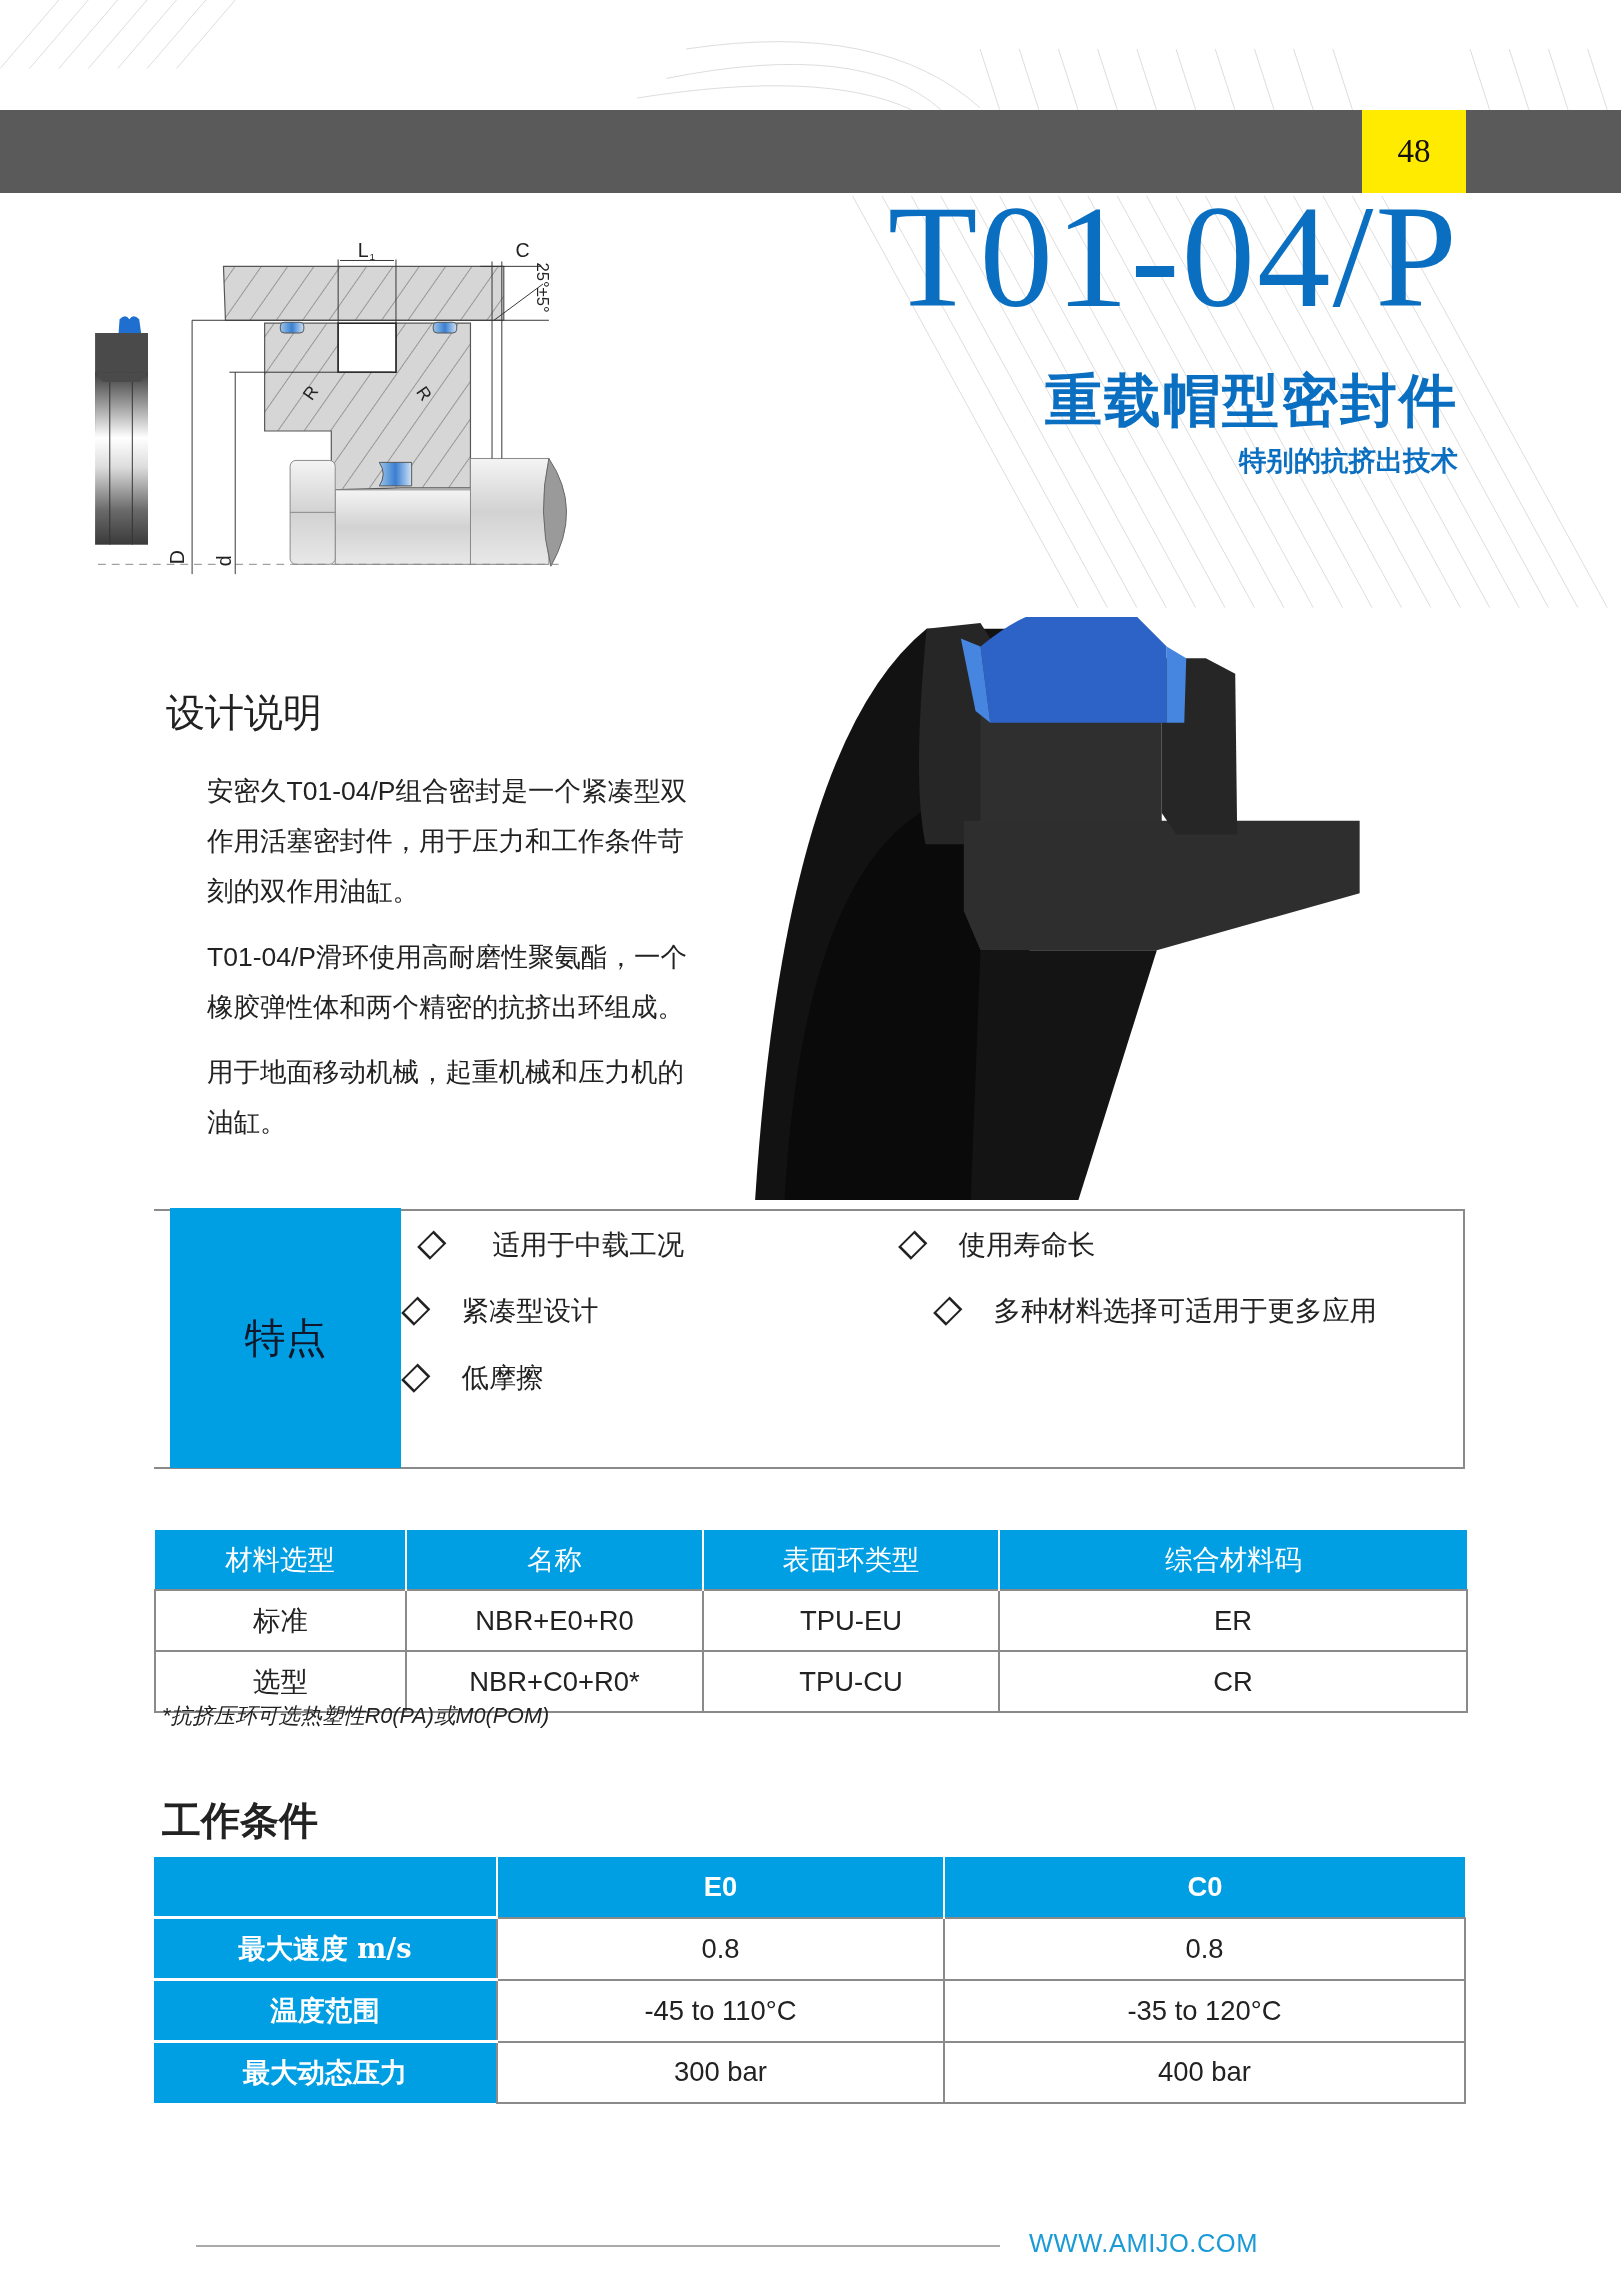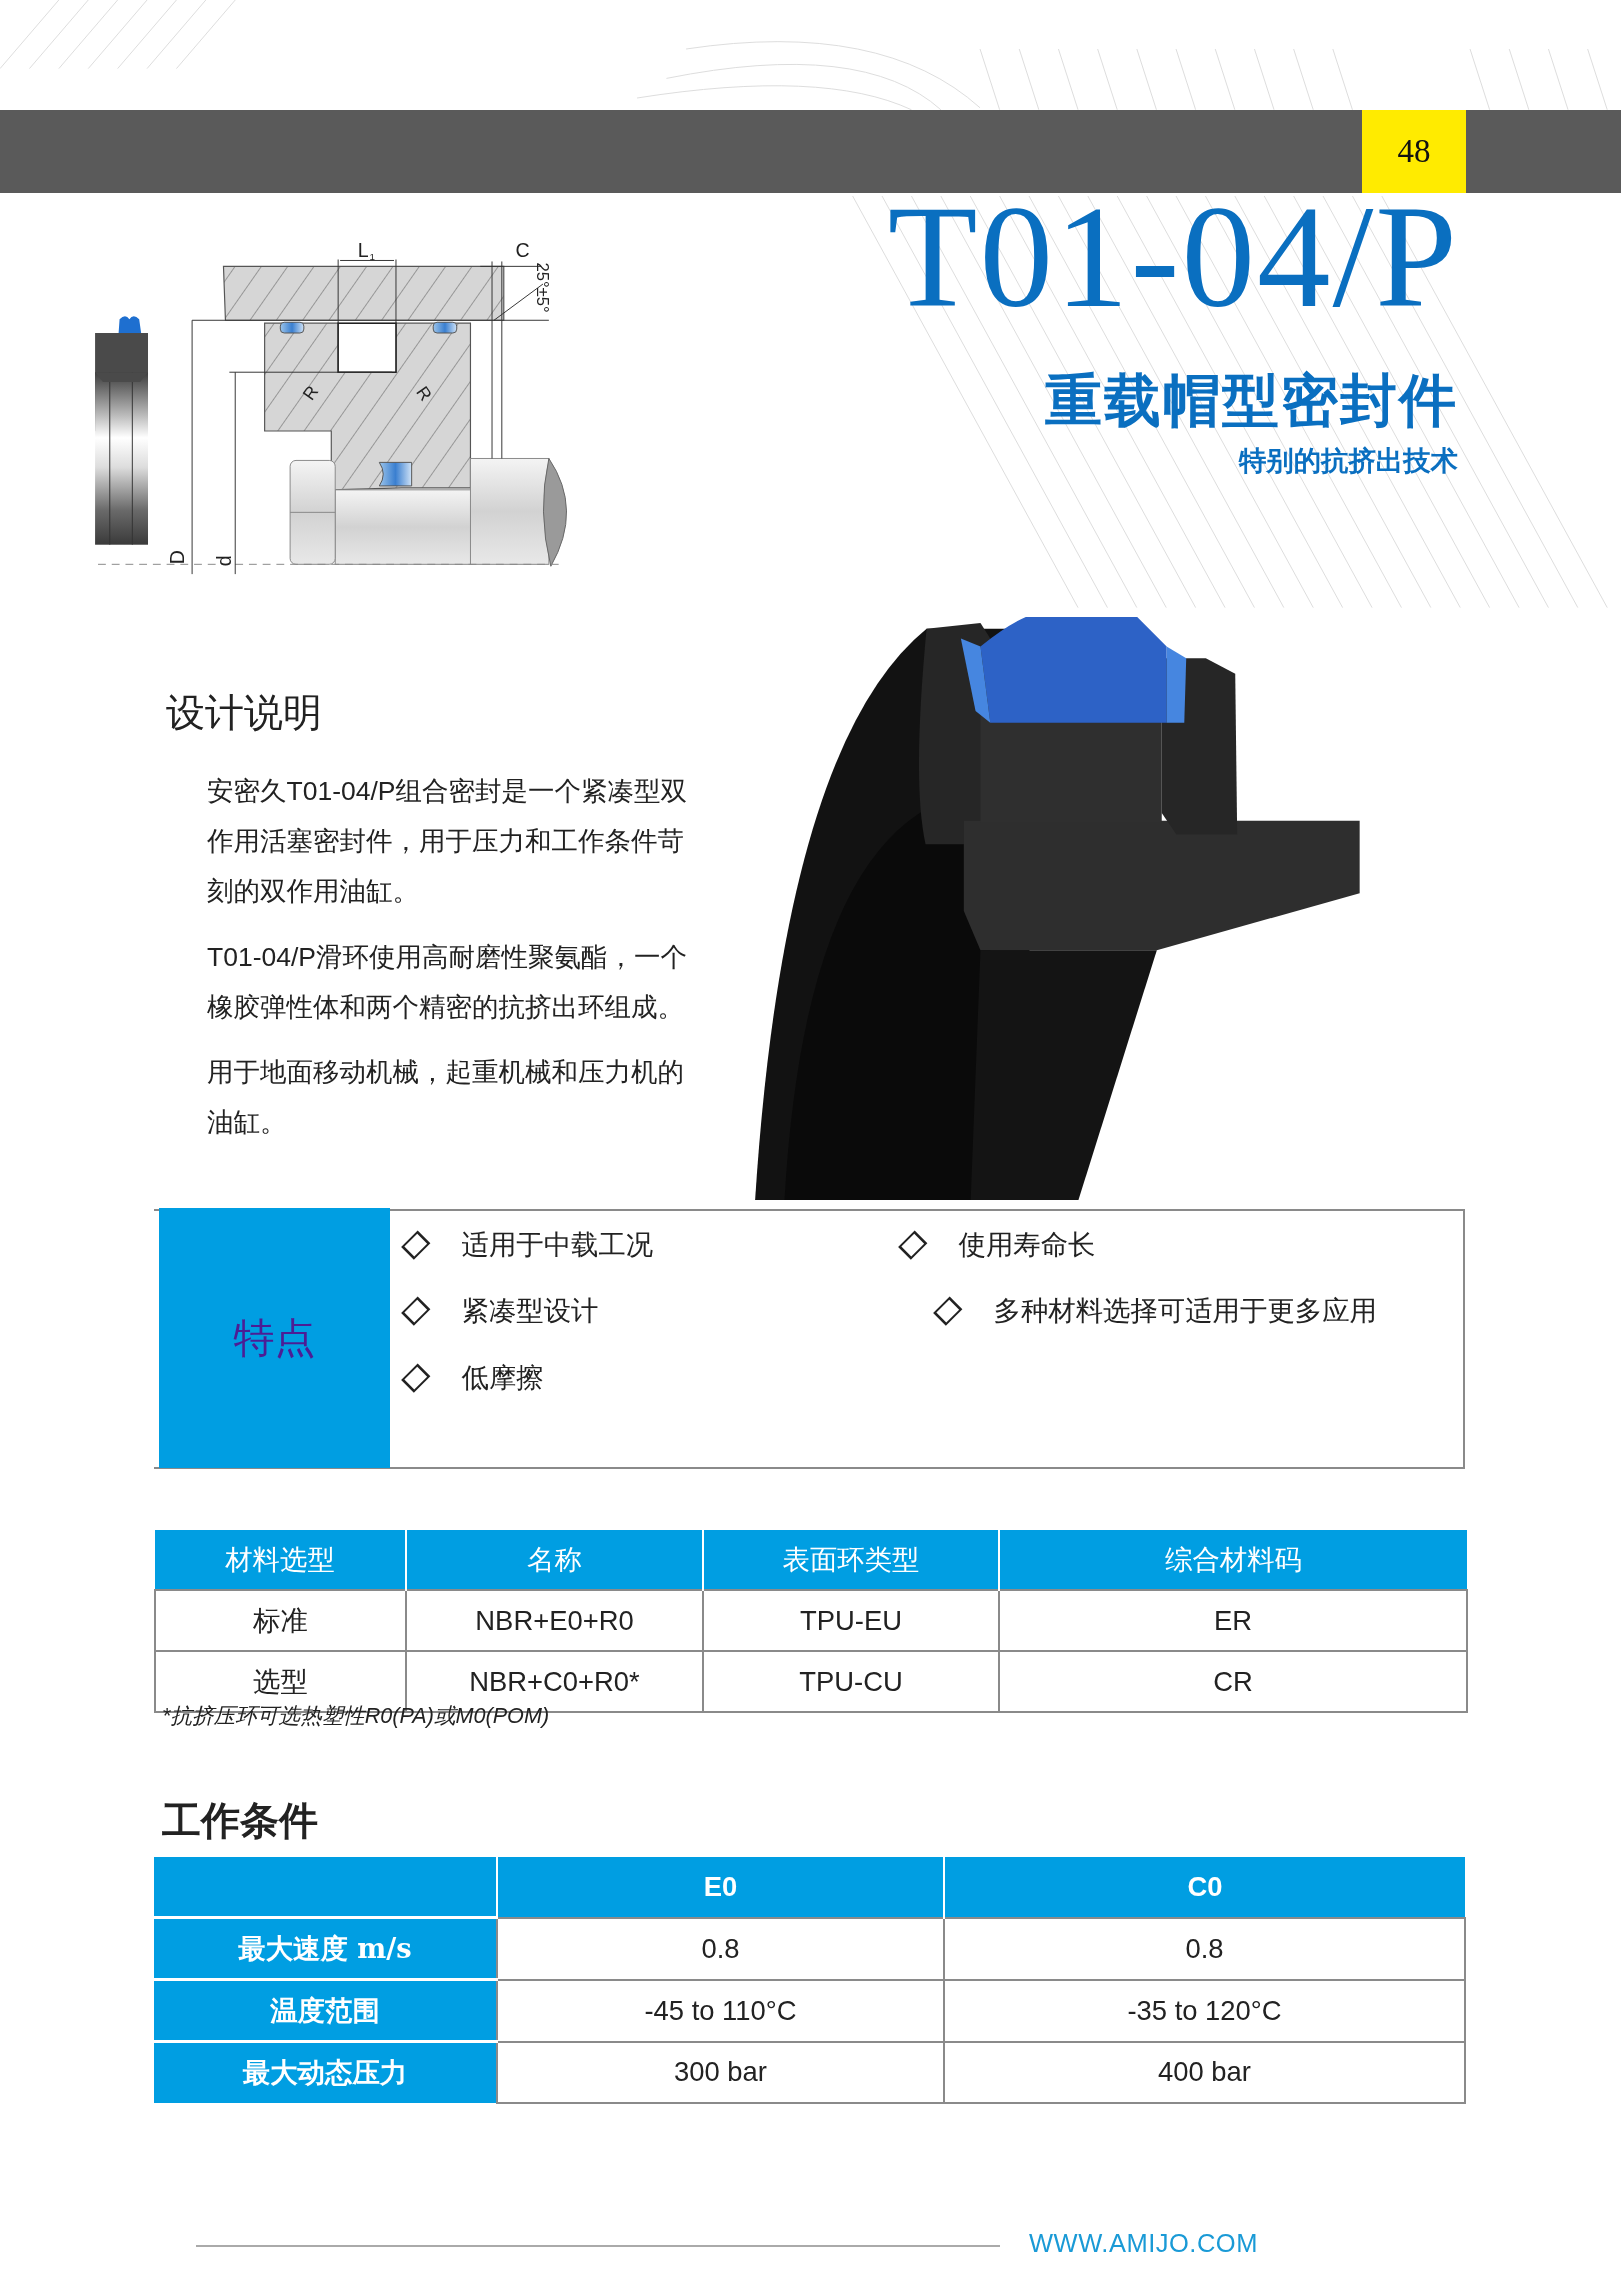--- a/index.html
+++ b/index.html
@@ -11,21 +11,21 @@
   .title{right:162px;top:183px;font-family:"Liberation Serif","DejaVu Serif",serif;font-size:147px;color:#0a6fc0;line-height:1;letter-spacing:2px;}
   .subtitle{right:163px;top:363px;font-size:57px;color:#0a6fc0;font-family:"DejaVu Serif",serif;font-weight:bold;letter-spacing:2px;}
   .tagline{right:163px;top:443px;font-size:27.4px;color:#0a6fc0;font-weight:bold;}
   .diagram{left:86px;top:235px;width:765px;height:345px;background:rgba(255,255,255,0.85);}
   .section-h{font-size:39px;color:#222;font-family:"DejaVu Serif",serif;}
   .desc{left:162px;top:766px;width:529px;font-size:26.5px;line-height:50px;color:#222;font-family:Liberation Sans, sans-serif;margin-left:45px;}
   .desc p{margin:0 0 0 0;}
   .desc p + p{margin-top:0;}
   .product{left:750px;top:617px;width:652px;height:583px;}
   .features{left:154px;top:1209px;width:1311px;height:260px;border-top:2.9px solid #8a8a8a;border-bottom:2.9px solid #8a8a8a;border-right:2px solid #8a8a8a;box-sizing:border-box;background:#fff;}
-  .features .label-cell{position:absolute;left:5px;top:-2.9px;width:231px;height:260px;background:#009ee2;color:#4c1d95;font-size:41px;display:flex;align-items:center;justify-content:center;font-family:"DejaVu Serif",serif;}
+  .features .label-cell{position:absolute;left:16px;top:-2.9px;width:231px;height:260px;background:#009ee2;color:#0f172a;font-size:41px;display:flex;align-items:center;justify-content:center;font-family:"DejaVu Serif",serif;}
   .feat-item{position:absolute;font-size:27.4px;color:#222;display:flex;align-items:center;font-family:"DejaVu Serif",serif;}
   .feat-item .dia{width:17.6px;height:17.6px;border:2px solid #222;transform:rotate(45deg) scaleY(1.3);margin-right:37px;margin-left:4.9px;box-sizing:border-box;}
   table{border-collapse:collapse;position:absolute;table-layout:fixed;}
   .mat{left:154px;top:1510px;width:1311px;margin-top:20px;}
   .mat th{background:#009ee2;color:#fff;font-weight:normal;height:57px;font-size:27.4px;border-left:2.9px solid #fff;font-family:"DejaVu Serif",serif;}
   .mat th:first-child{border-left:none;}
   .mat td{height:57px;text-align:center;font-size:27.4px;border:2px solid #8a8a8a;border-top:2.9px solid #8a8a8a;}
   .mat td.cn{font-family:"DejaVu Serif",serif;}
   .footnote{left:162px;top:1701px;font-size:21.6px;font-style:italic;color:#222;}
   .cond{left:154px;top:1857px;width:1311px;}
@@ -152,21 +152,21 @@
     <path d="M1000 730 L1185 730 L1185 840 L1000 840 Z" fill="#2f2f2f"></path>
     <path d="M1185 672 L1230 672 L1260 688 L1262 852 L1200 852 L1185 830 Z" fill="#262626"></path>
     <path d="M1000 660 Q1060 612 1080 630 Q1100 608 1150 620 L1190 660 L1190 738 L1010 738 Z" fill="#2d62c6"></path>
     <path d="M980 652 L1000 660 L1010 738 L995 726 Z" fill="#4686e0"></path>
     <path d="M1190 660 L1210 672 L1208 738 L1190 738 Z" fill="#4686e0"></path>
   </svg>
 </div>
 
 <div class="abs features">
   <div class="label-cell">特点</div>
-  <div class="feat-item" style="left:248px;top:15.7px;">
+  <div class="feat-item" style="left:264px;top:15.7px;gap:15px;">
       <span class="dia"></span>
       <span>适用于中载工况</span>
     </div>
   <div class="feat-item" style="left:745px;top:15.7px;">
       <span class="dia"></span>
       <span>使用寿命长</span>
     </div>
   <div class="feat-item" style="left:248px;top:82px;">
       <span class="dia"></span>
       <span>紧凑型设计</span>

